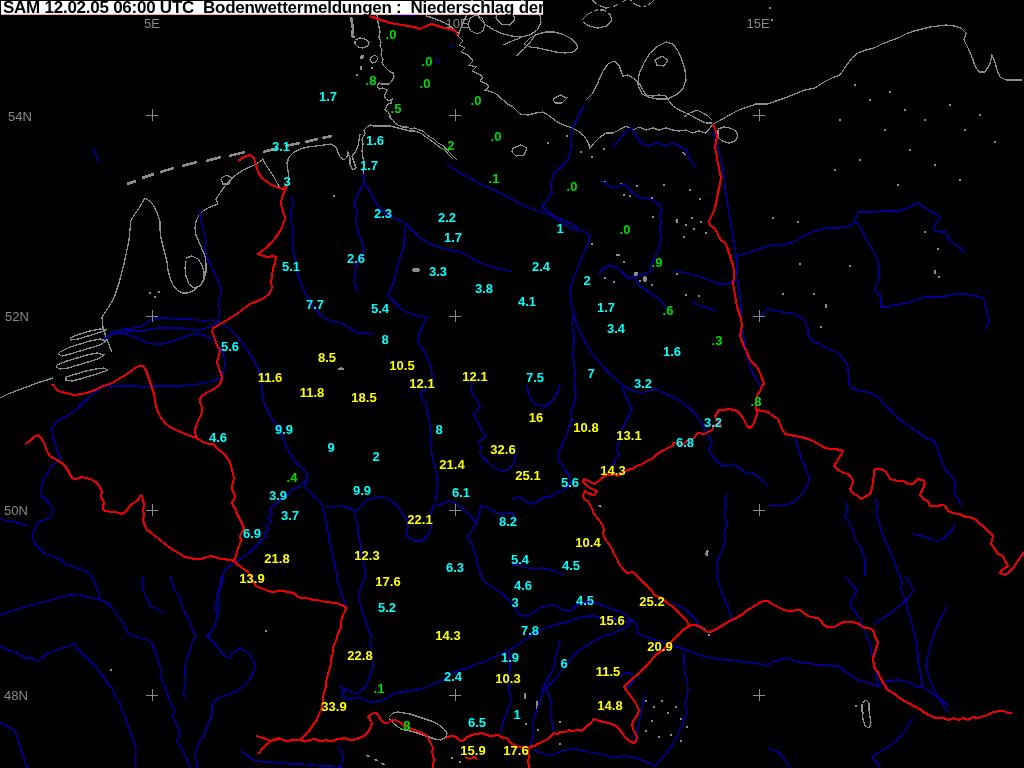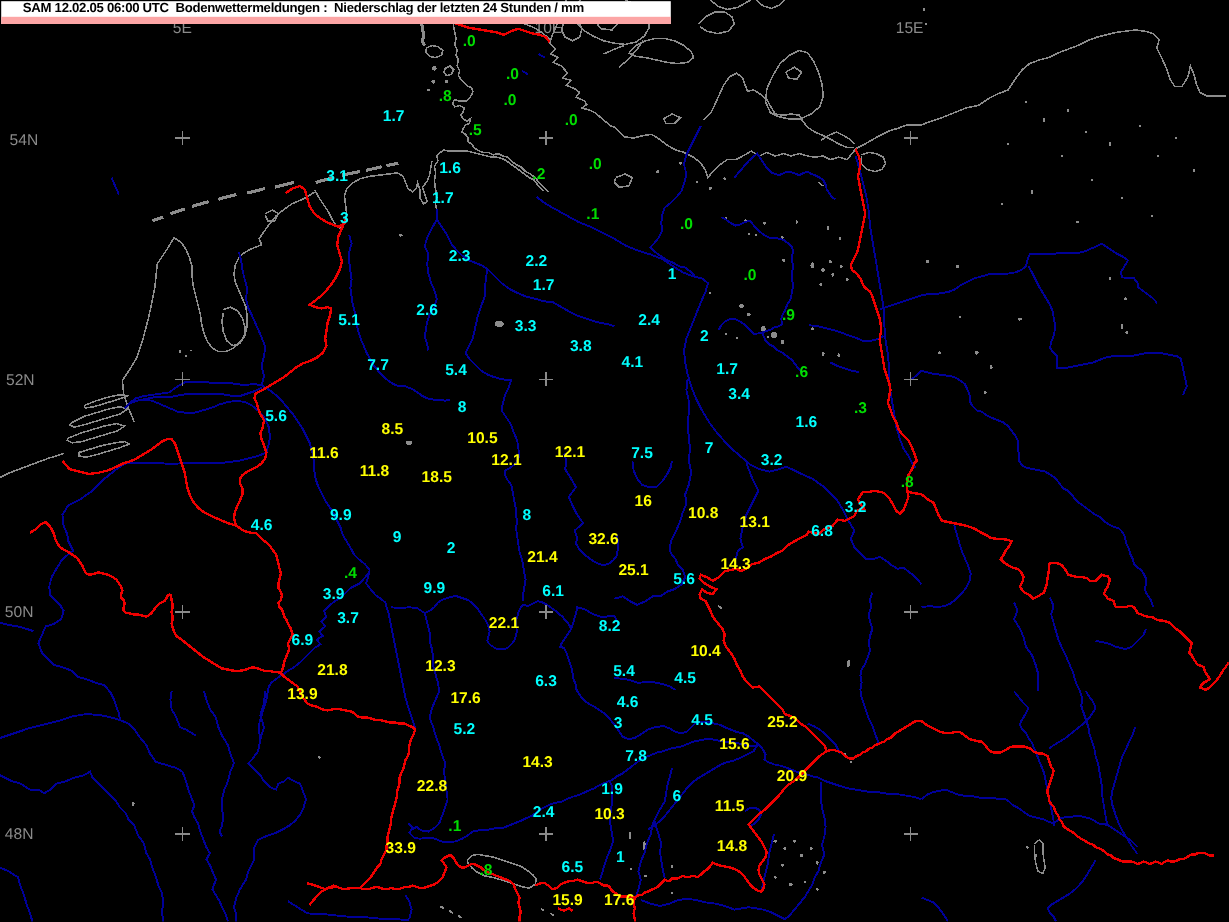--- a/index.html
+++ b/index.html
@@ -1,17 +1,17 @@
 <!DOCTYPE html>
 <html><head><meta charset="utf-8"><style>
 html,body{margin:0;padding:0;background:#000;width:1024px;height:768px;overflow:hidden}
 body{font-family:"Liberation Sans",sans-serif}
 svg text{font-family:"Liberation Sans",sans-serif}
-#title{position:absolute;left:1px;top:1px;width:540px;height:13px;background:#fff;border-bottom:6px solid #fca5a5;
-color:#000;font-size:11px;font-weight:bold;line-height:13px;white-space:nowrap;letter-spacing:-0.25px;padding-left:18px}
+#title{position:absolute;left:1px;top:1px;width:540px;height:13px;background:#fff;border-bottom:1px solid #fca5a5;
+color:#000;font-size:17px;font-weight:bold;line-height:13px;white-space:nowrap;letter-spacing:-0.25px;padding-left:2px}
 #map{position:absolute;left:0;top:0}
 </style></head><body>
 <div id="map"><svg width="1024" height="768" viewBox="0 0 1024 768" shape-rendering="crispEdges">
 <rect width="1024" height="768" fill="#000"></rect>
 <polyline points="0,398 8,394 16,391 24,388 32,385 40,382 47,380 53,378" fill="none" stroke="#8c8c8c" stroke-width="1.3"></polyline>
 <polyline points="60,352 70,347 80,344 90,341 100,339 106,341 100,345 90,348 80,351 70,354 62,356 58,354 60,352" fill="none" stroke="#8c8c8c" stroke-width="1.3"></polyline>
 <polyline points="57,365 67,361 77,358 87,355 97,353 104,355 98,359 88,362 78,365 68,368 60,369 56,367 57,365" fill="none" stroke="#8c8c8c" stroke-width="1.3"></polyline>
 <polyline points="66,377 76,374 86,371 96,369 104,368 108,370 100,373 90,376 80,379 72,381 66,380 66,377" fill="none" stroke="#8c8c8c" stroke-width="1.3"></polyline>
 <polyline points="70,338 80,334 90,331 100,329 106,330 98,333 88,336 78,339 71,340 70,338" fill="none" stroke="#8c8c8c" stroke-width="1.3"></polyline>
 <polyline points="112,352 107,340 103,328 102,317 108,308 114,298 119,283 124,264 129,240 131,220 139,208 145,198" fill="none" stroke="#8c8c8c" stroke-width="1.3"></polyline>

